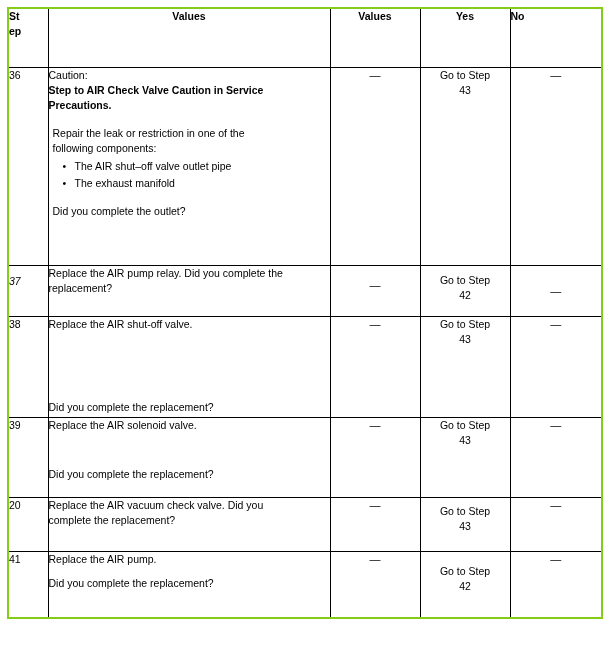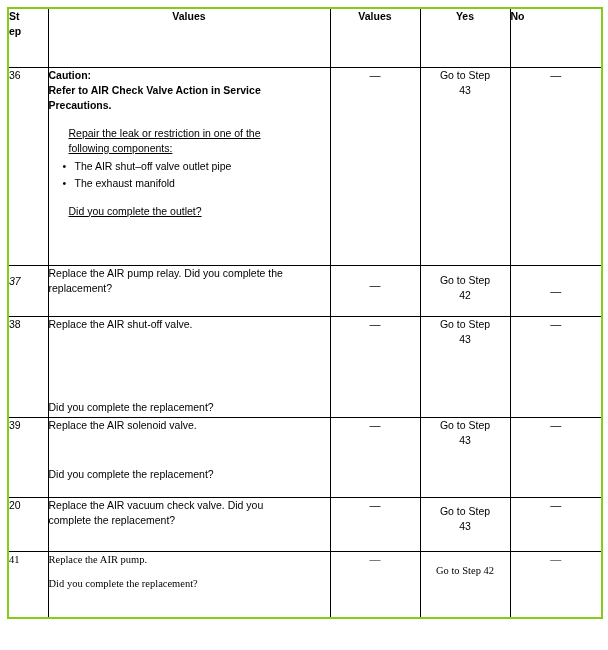--- a/index.html
+++ b/index.html
@@ -79,42 +79,42 @@
   .dash {
     display: block;
     font-size: 11px;
   }
   .gotostep {
     display: block;
     font-size: 10.5px;
     line-height: 1.4;
   }
 
-  .caution-title { font-weight: bold; }
+  .caution-title { font-weight: normal; }
   .caution-line  { font-weight: bold; }
   .gap-sm { height: 9px; }
   .gap-md { height: 12px; }
 
   ul.bullets {
     margin: 2px 0 0 0;
     padding: 0 0 0 14px;
     list-style: none;
   }
   ul.bullets li {
     position: relative;
     padding-left: 12px;
     line-height: 1.6;
   }
   ul.bullets li:before {
     content: "\2022";
     position: absolute;
     left: 0;
     top: 0;
   }
-  .indent1 { padding-left: 20px; text-decoration: underline; }
+  .indent1 { padding-left: 4px; }
 
   
   .v-stack {
     display: flex;
     flex-direction: column;
     height: 100%;
     box-sizing: border-box;
   }
   .push-bottom { margin-top: auto; }
   .center-abs {
@@ -168,21 +168,21 @@
     <tbody>
 
       <tr style="height:198px;">
         <td class="step">
           <div style="height:100%;display:flex;align-items:center;justify-content:flex-start;">
             <span>36</span>
           </div>
         </td>
         <td class="action">
           <div class="caution-title">Caution:</div>
-          <div class="caution-line" style="max-width:215px;">Refer to AIR Check Valve Action in Service Precautions.</div>
+          <div class="caution-line" style="max-width:215px;">Step to AIR Check Valve Caution in Service Precautions.</div>
           <div class="gap-md"></div>
           <div class="indent1" style="max-width:230px;">Repair the leak or restriction in one of the following components:</div>
           <ul class="bullets">
             <li>The AIR shut–off valve outlet pipe</li>
             <li>The exhaust manifold</li>
           </ul>
           <div class="gap-md"></div>
           <div class="indent1">Did you complete the outlet?</div>
         </td>
         <td class="values">
@@ -305,21 +305,21 @@
             <span class="gotostep" style="width:62px;text-align:center;">Go to Step 43</span>
           </div>
         </td>
         <td class="no">
           <div class="center-abs">
             <span class="dash">—</span>
           </div>
         </td>
       </tr>
 
-      <tr style="height:66px;font-family:Liberation Serif, serif;">
+      <tr style="height:66px;">
         <td class="step">
           <div style="height:100%;display:flex;align-items:center;">
             <span>41</span>
           </div>
         </td>
         <td class="action">
           <div>Replace the AIR pump.</div>
           <div class="gap-sm"></div>
           <div>Did you complete the replacement?</div>
         </td>

